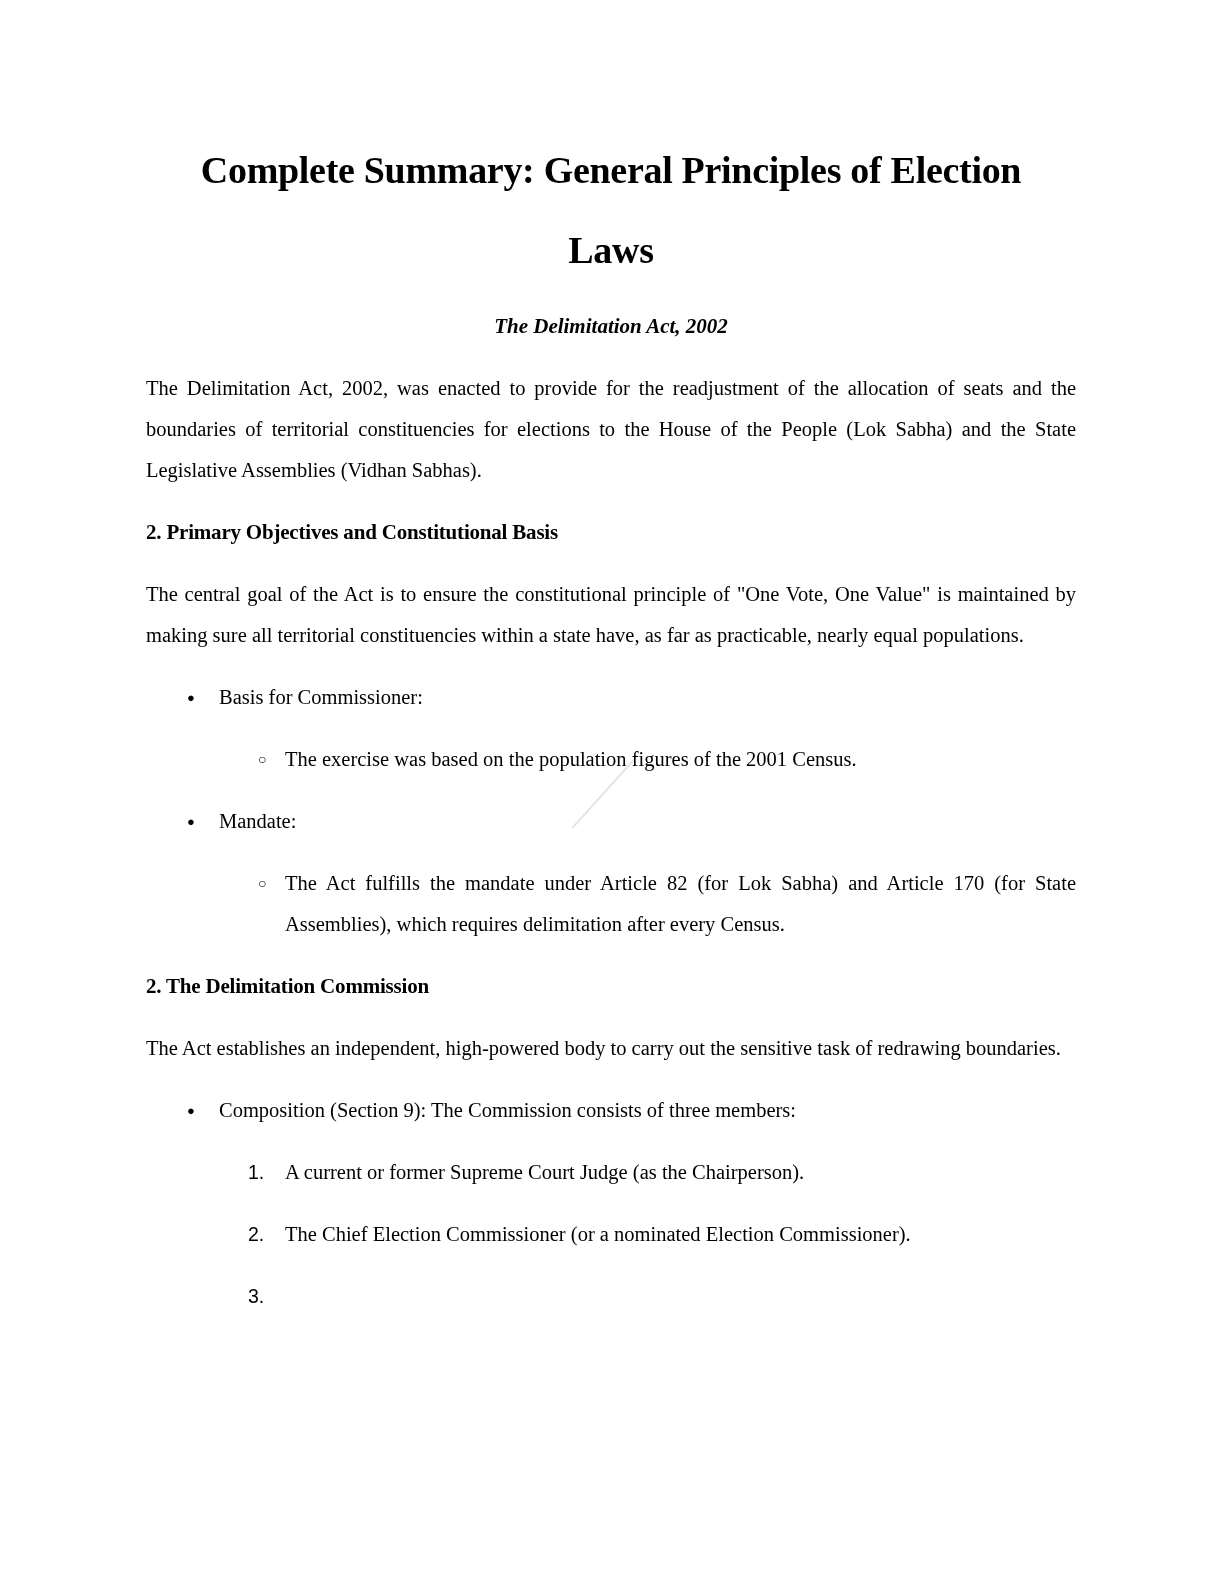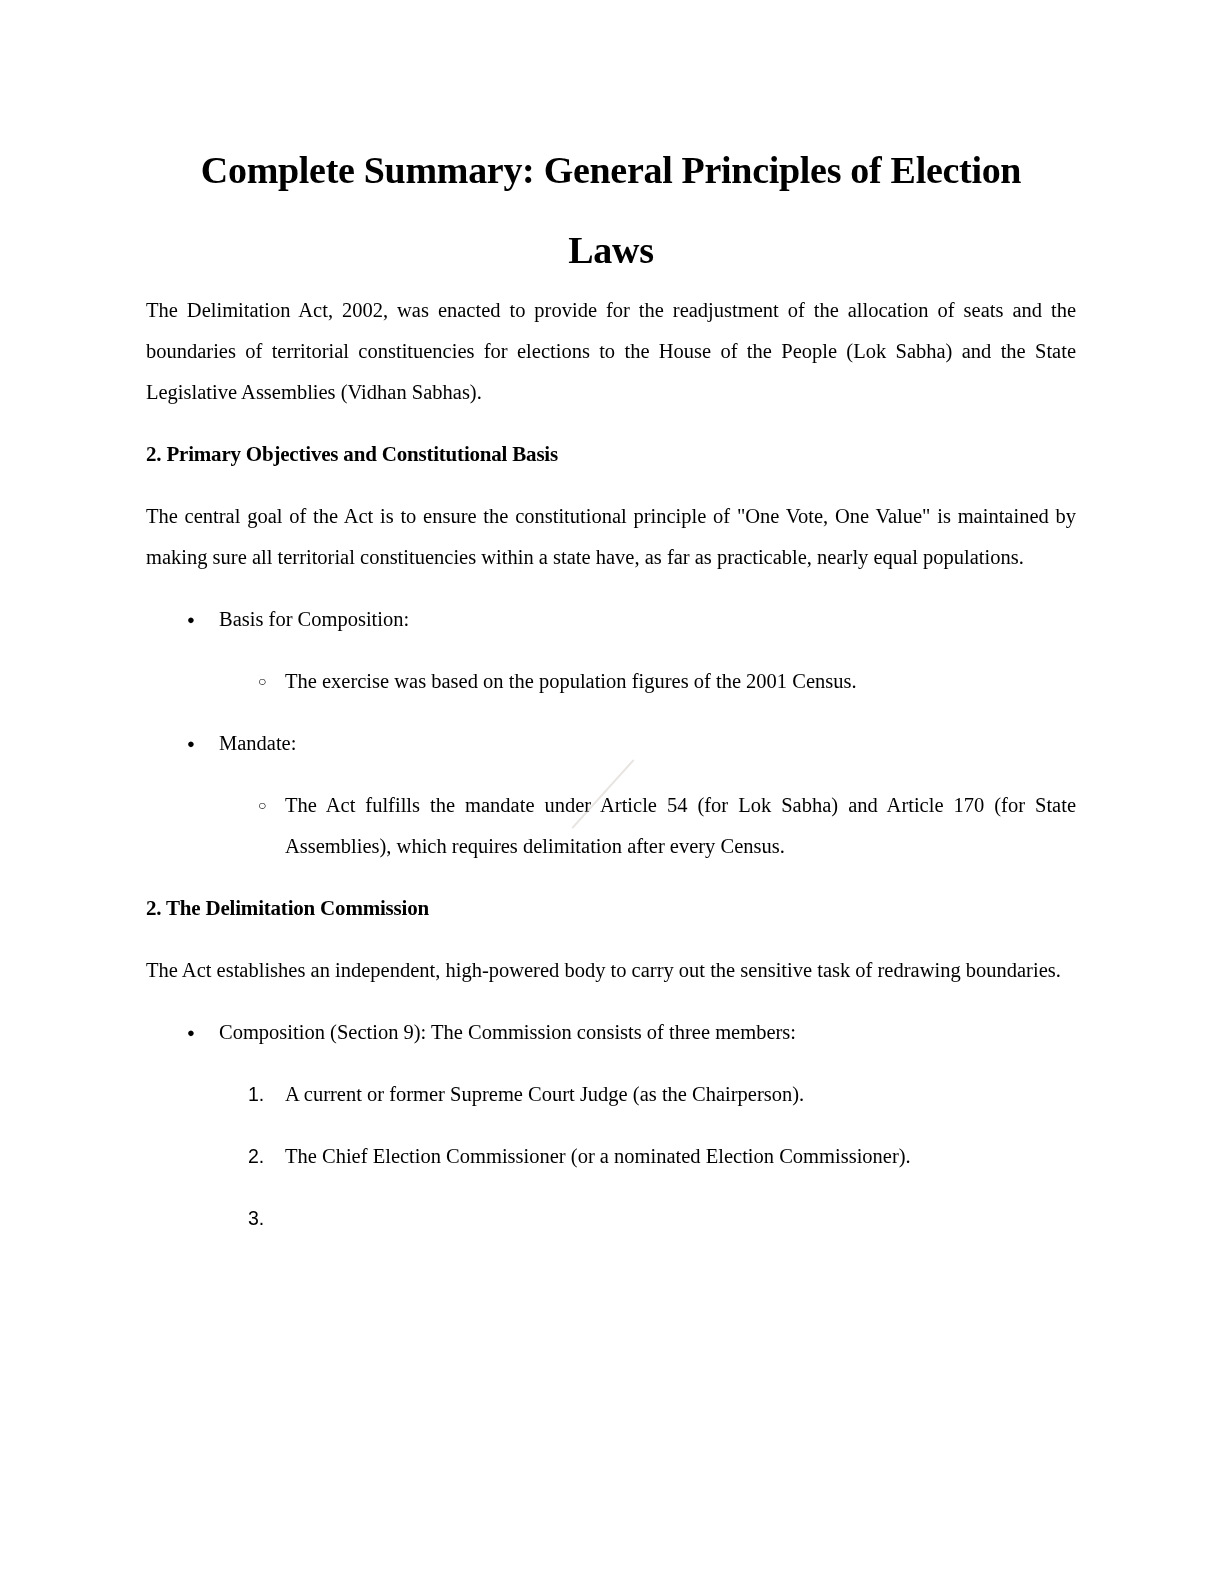--- a/index.html
+++ b/index.html
@@ -86,45 +86,46 @@
 
 <div class="page">
 
   <div class="watermark"></div>
 
   <h1>
     <div class="title-line">Complete Summary: General Principles of Election</div>
     <div class="title-line">Laws</div>
   </h1>
 
+  <p class="subtitle">The Delimitation Act, 2002</p>
 
   <p class="para">The Delimitation Act, 2002, was enacted to provide for the <b>readjustment</b> of the allocation of seats and the boundaries of territorial constituencies for elections to the <b>House of the People (Lok Sabha)</b> and the <b>State Legislative Assemblies (Vidhan Sabhas)</b>.</p>
 
   <h2 class="heading">2. Primary Objectives and Constitutional Basis</h2>
 
   <p class="para">The central goal of the Act is to ensure the constitutional principle of <b>"One Vote, One Value"</b> is maintained by making sure all territorial constituencies within a state have, as far as practicable, nearly equal populations.</p>
 
   <div class="row b1">
     <span class="marker">●</span>
-    <div class="text"><b>Basis for Composition:</b></div>
+    <div class="text"><b>Basis for Commissioner:</b></div>
   </div>
 
   <div class="row b2">
     <span class="marker">○</span>
     <div class="text">The exercise was based on the <b>population figures of the 2001 Census</b>.</div>
   </div>
 
   <div class="row b1">
     <span class="marker">●</span>
     <div class="text"><b>Mandate:</b></div>
   </div>
 
   <div class="row b2">
     <span class="marker">○</span>
-    <div class="text">The Act fulfills the mandate under <b>Article 54</b> (for Lok Sabha) and <b>Article 170</b> (for State Assemblies), which requires delimitation after every Census.</div>
+    <div class="text">The Act fulfills the mandate under <b>Article 82</b> (for Lok Sabha) and <b>Article 170</b> (for State Assemblies), which requires delimitation after every Census.</div>
   </div>
 
   <h2 class="heading">2. The Delimitation Commission</h2>
 
   <p class="para">The Act establishes an independent, high-powered body to carry out the sensitive task of redrawing boundaries.</p>
 
   <div class="row b1">
     <span class="marker">●</span>
     <div class="text"><b>Composition (Section 9):</b> The Commission consists of three members:</div>
   </div>

